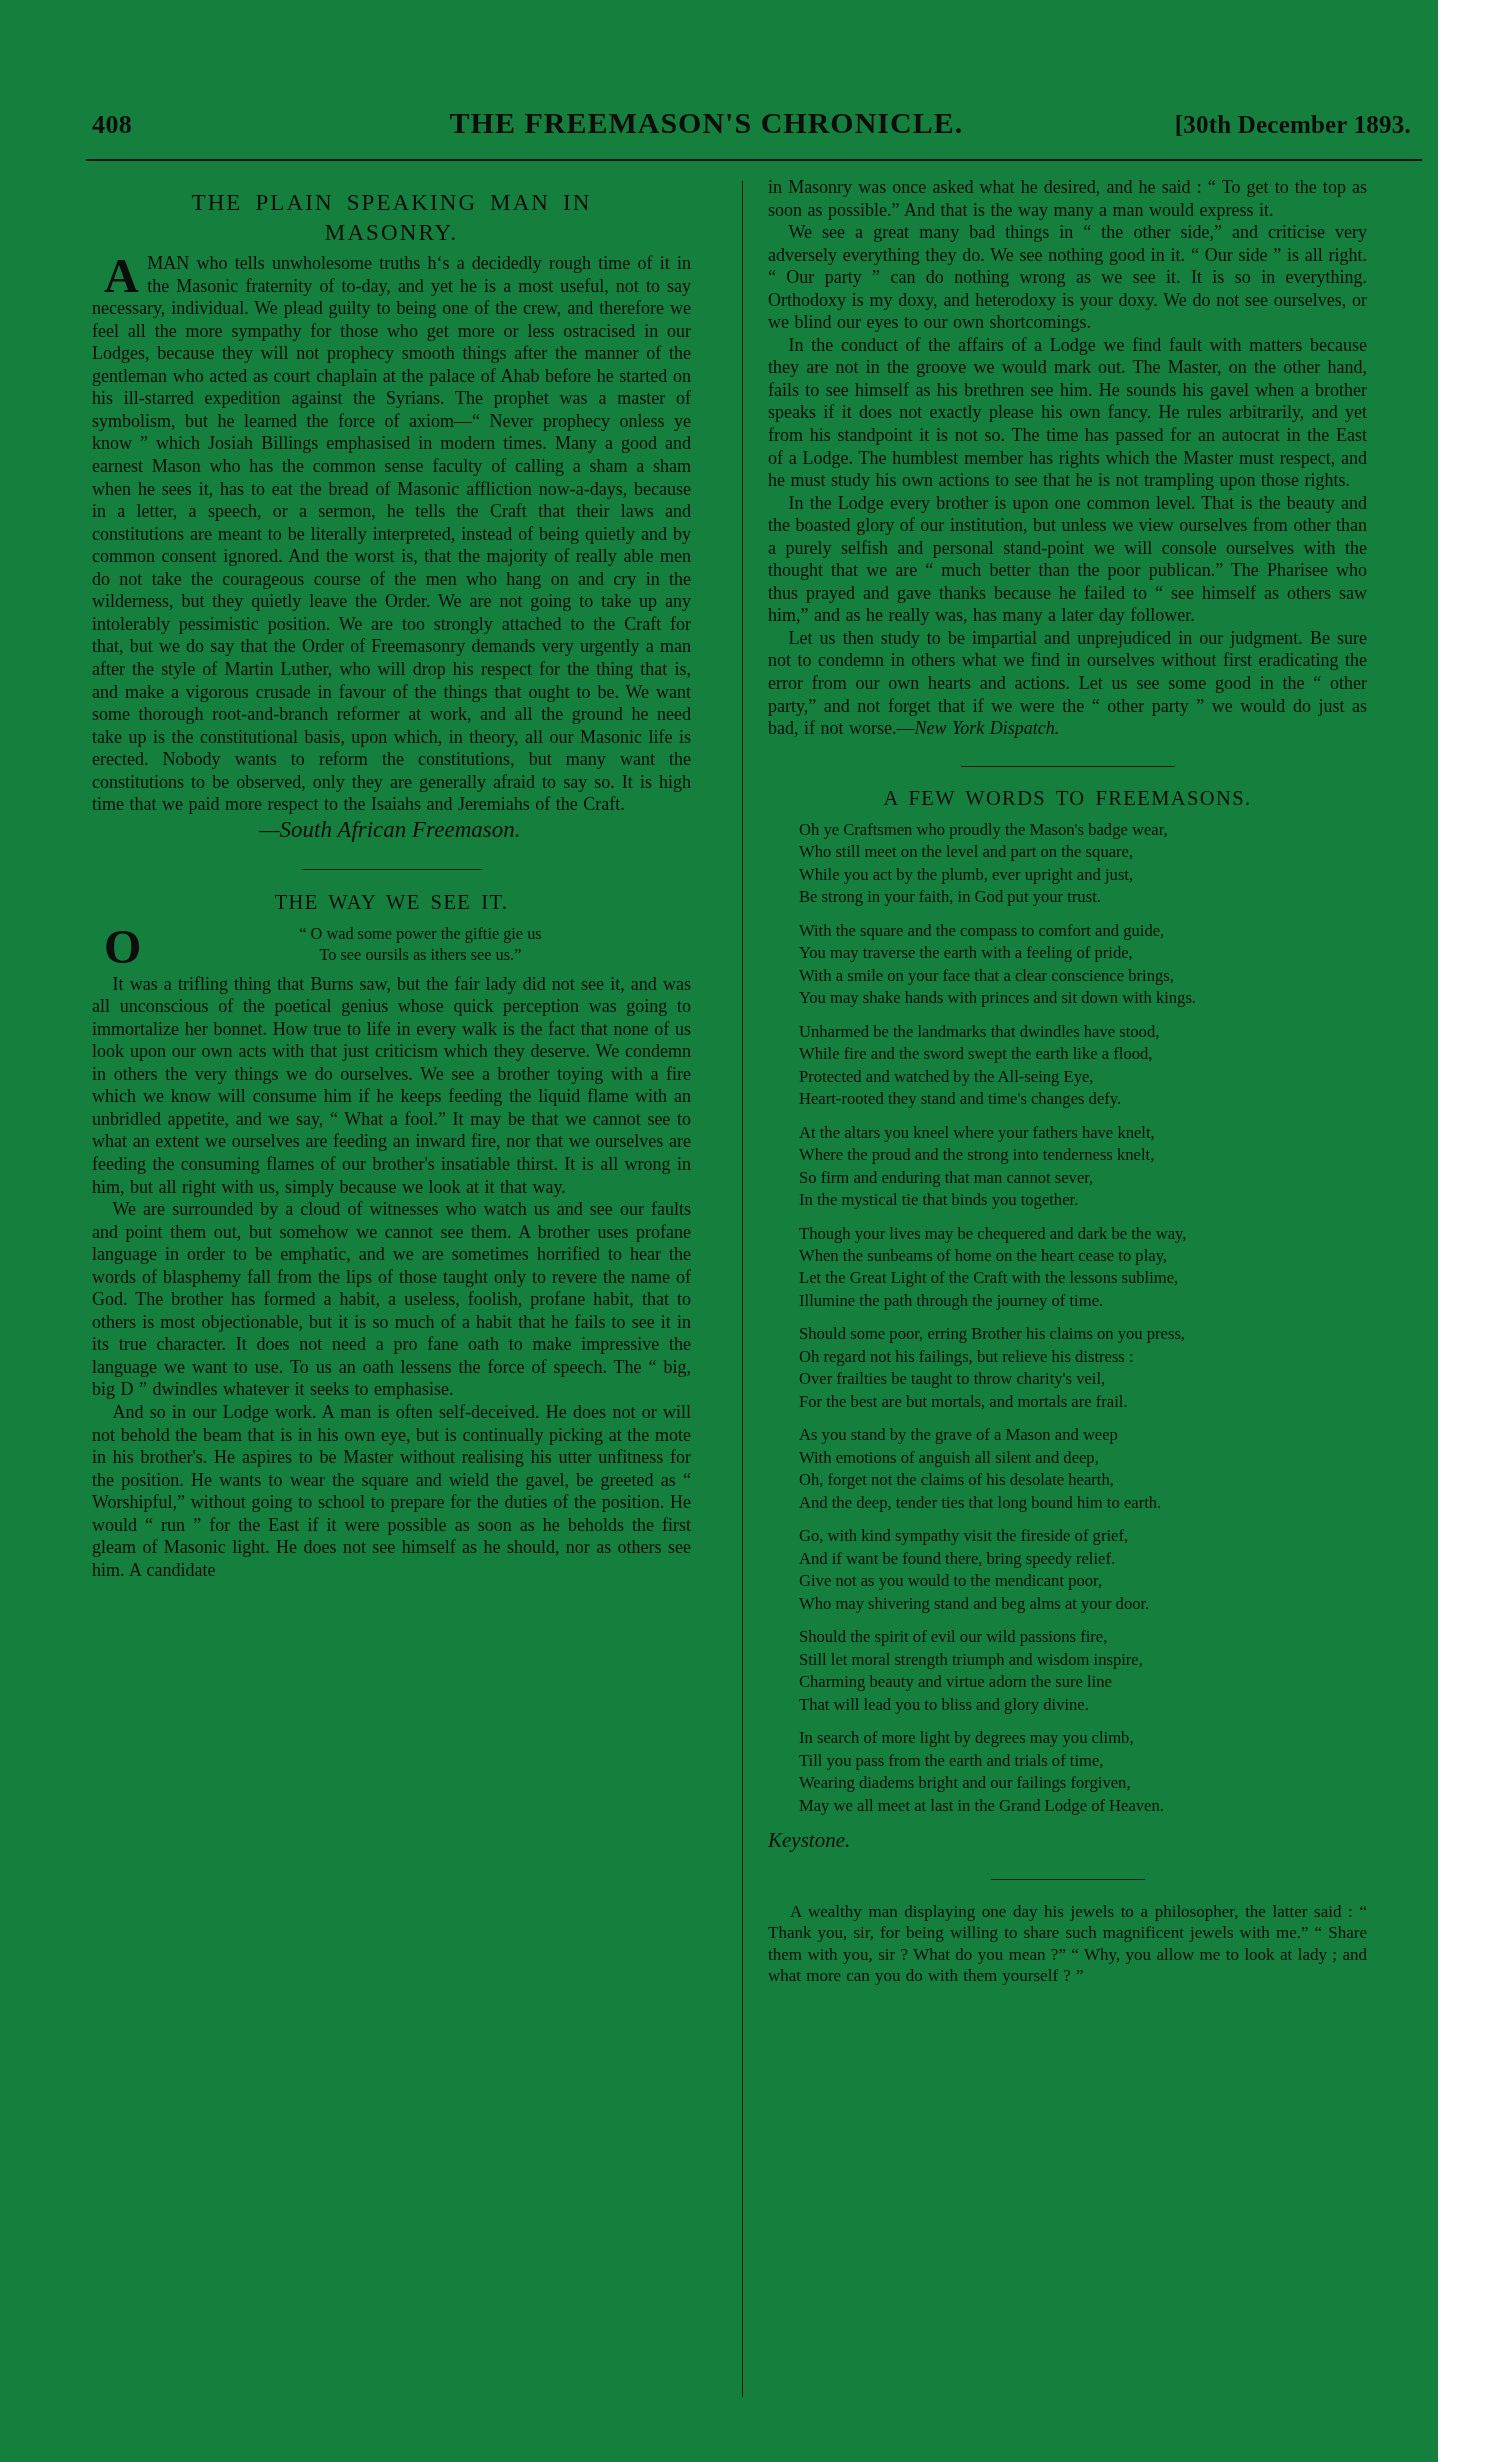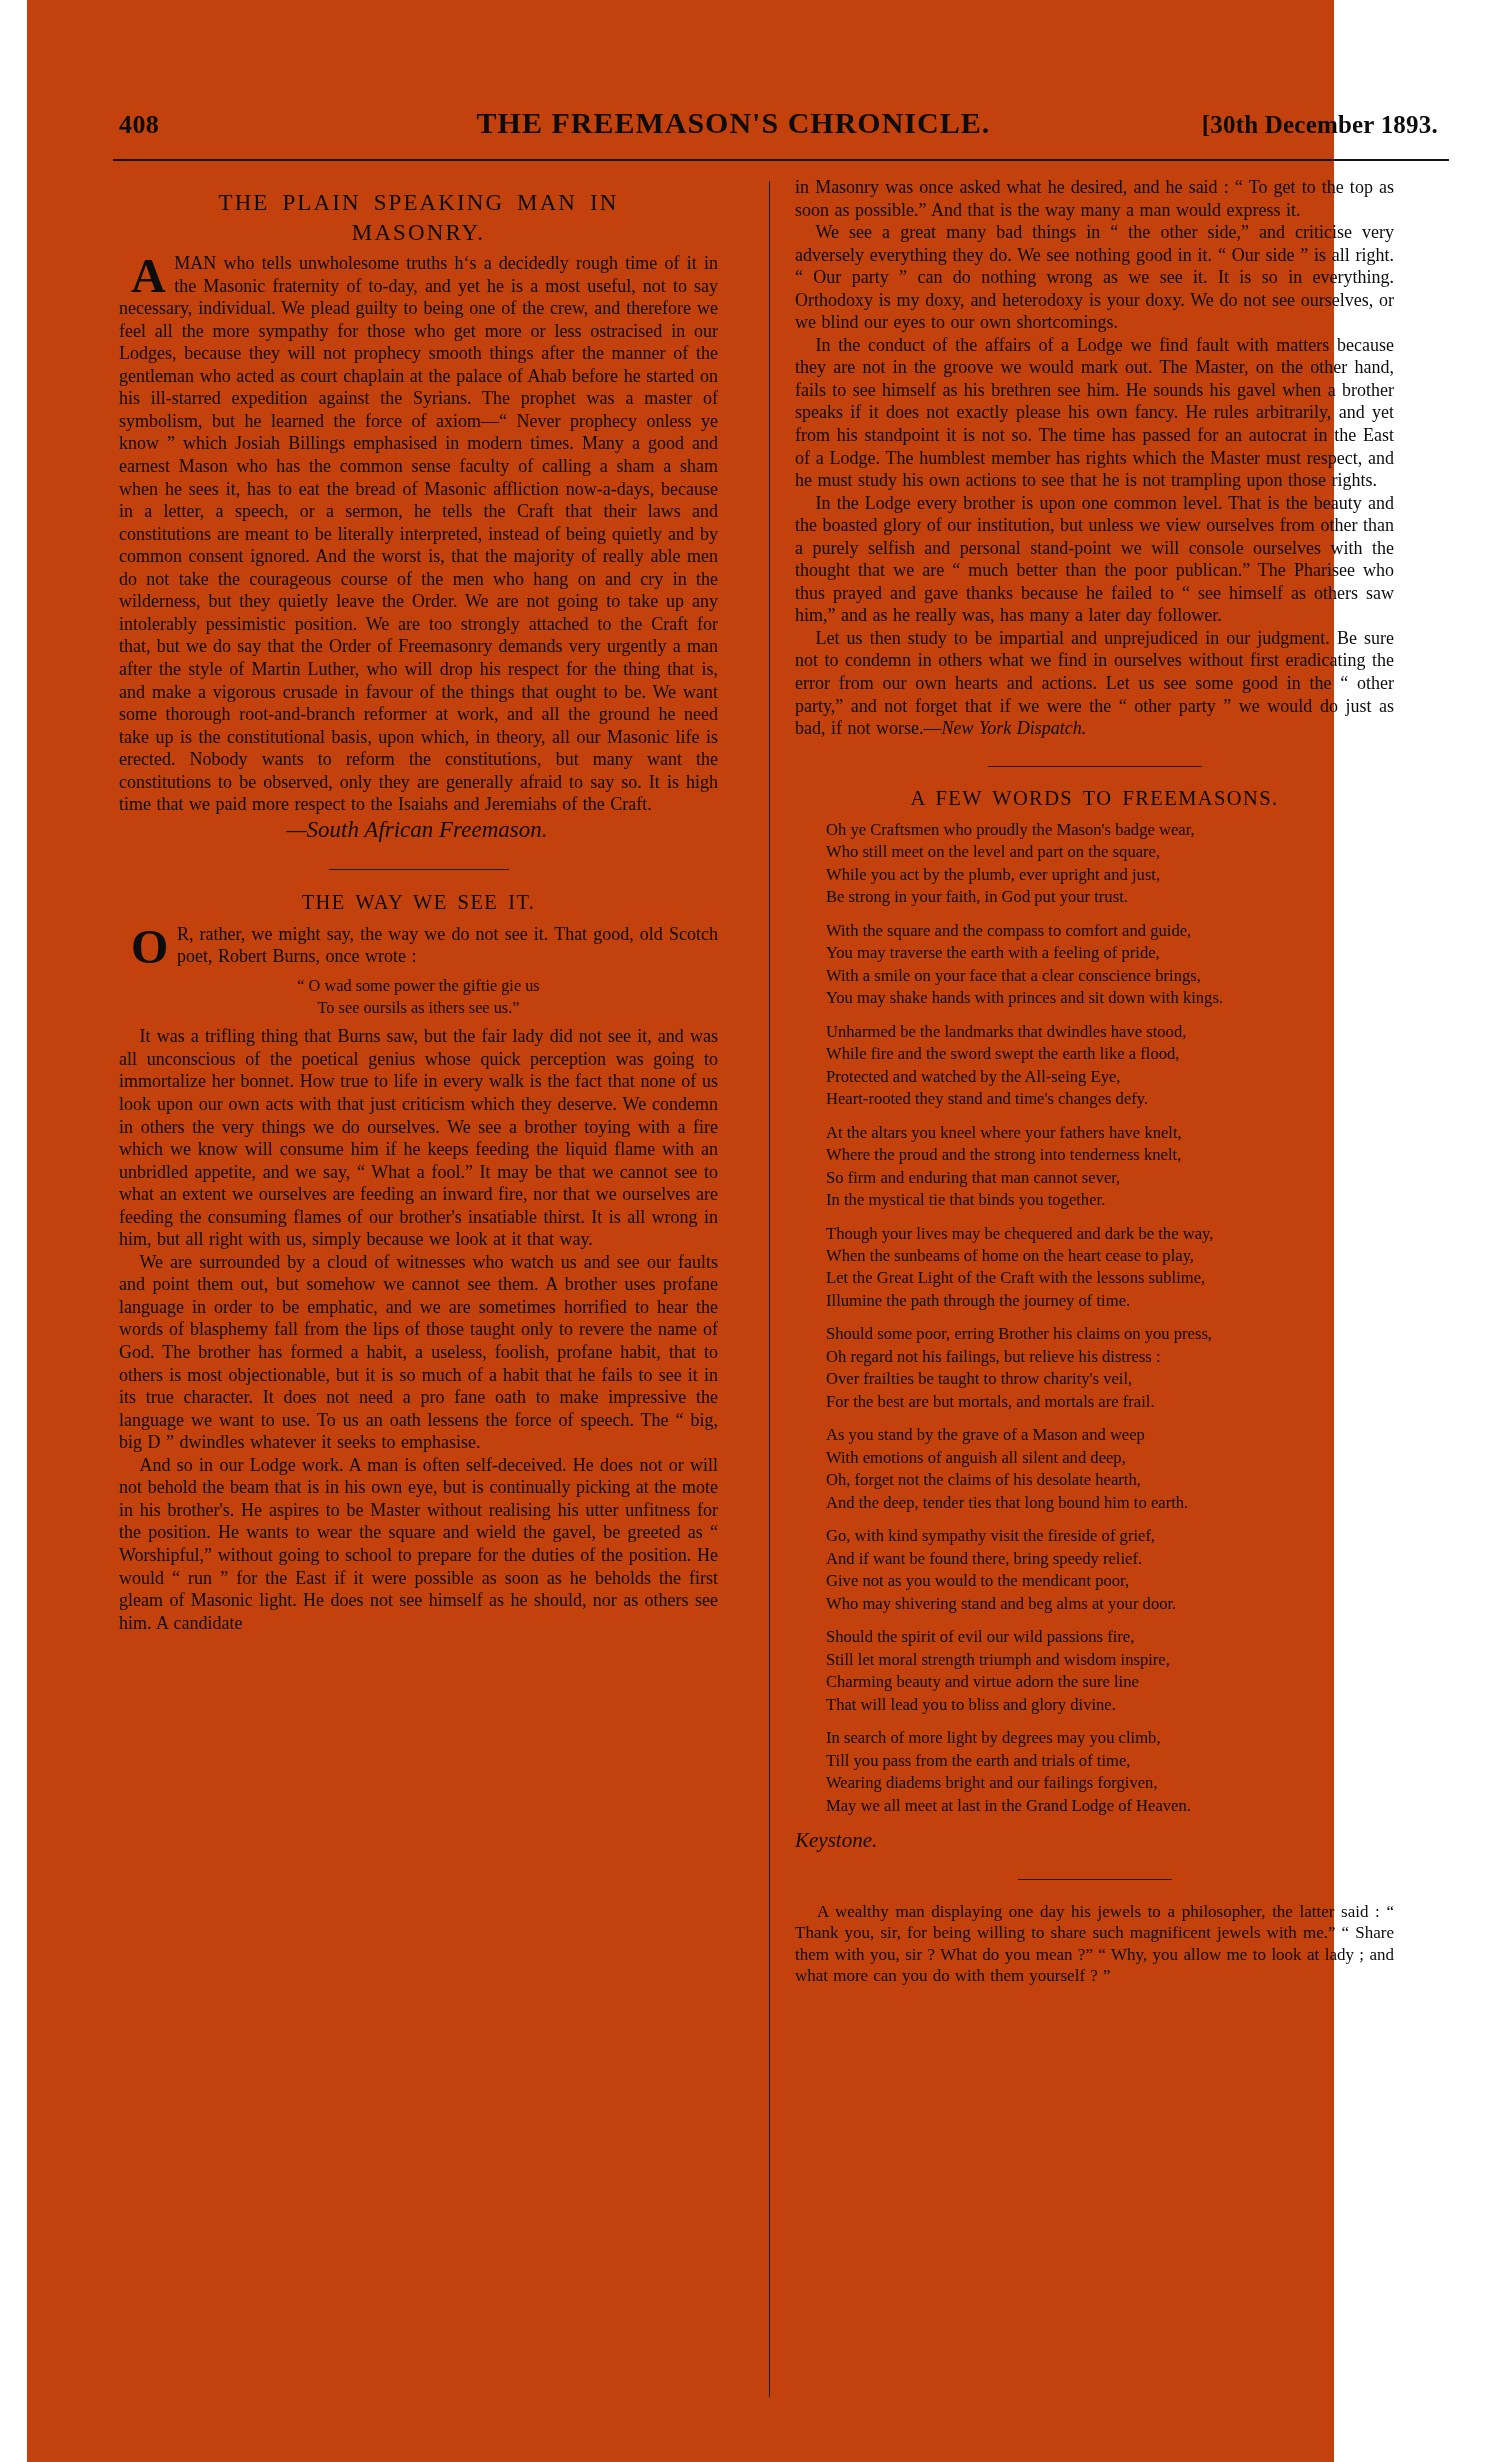--- a/index.html
+++ b/index.html
@@ -11,24 +11,23 @@
     width: 1507px;
     height: 2462px;
     font-family: "Liberation Serif", "DejaVu Serif", serif;
     color: #0d0d0d;
     position: relative;
     overflow: hidden;
   }
   .page {
     position: absolute;
     left: 0; top: 0;
-    width: 1307px;
+    width: 1438px;
     height: 2462px;
-    background: #c2410c;
-    margin-left: 27px;
+    background: #15803d;
   }
 
   
   .masthead {
     position: absolute;
     left: 92px;
     top: 106px;
     width: 1324px;
     height: 53px;
     display: flex;
@@ -218,21 +217,21 @@
         <span class="dropcap">A</span><span>MAN who tells unwholesome truths h‘s a decidedly rough time of it in the Masonic fraternity of to-day, and yet he is a most useful, not to say necessary, individual. We plead guilty to being one of the crew, and therefore we feel all the more sympathy for those who get more or less ostracised in our Lodges, because they will not prophecy smooth things after the manner of the gentleman who acted as court chaplain at the palace of Ahab before he started on his ill-starred expedition against the Syrians. The prophet was a master of symbolism, but he learned the force of axiom—“ Never prophecy onless ye know ” which Josiah Billings emphasised in modern times. Many a good and earnest Mason who has the common sense faculty of calling a sham a sham when he sees it, has to eat the bread of Masonic affliction now-a-days, because in a letter, a speech, or a sermon, he tells the Craft that their laws and constitutions are meant to be literally interpreted, instead of being quietly and by common consent ignored. And the worst is, that the majority of really able men do not take the courageous course of the men who hang on and cry in the wilderness, but they quietly leave the Order. We are not going to take up any intolerably pessimistic position. We are too strongly attached to the Craft for that, but we do say that the Order of Freemasonry demands very urgently a man after the style of Martin Luther, who will drop his respect for the thing that is, and make a vigorous crusade in favour of the things that ought to be. We want some thorough root-and-branch reformer at work, and all the ground he need take up is the constitutional basis, upon which, in theory, all our Masonic life is erected. Nobody wants to reform the constitutions, but many want the constitutions to be observed, only they are generally afraid to say so. It is high time that we paid more respect to the Isaiahs and Jeremiahs of the Craft.</span>
       </div>
 
       <p class="attrib">—South African Freemason.</p>
 
       <div class="rule-short"></div>
 
       <h3 class="sec-title">THE WAY WE SEE IT.</h3>
 
       <div class="dropcap-para">
-        <span class="dropcap">O</span><span>R, rather, we might say, the way we do not see it. That good, old Scotch poet, Robert Burns, once wrote :</span>
+        <span class="dropcap">O</span>
       </div>
 
       <div class="verse-quote">
         <span>“ O wad some power the giftie gie us</span><br>
         <span>To see oursils as ithers see us.”</span>
       </div>
 
       <p class="body indent">It was a trifling thing that Burns saw, but the fair lady did not see it, and was all unconscious of the poetical genius whose quick perception was going to immortalize her bonnet. How true to life in every walk is the fact that none of us look upon our own acts with that just criticism which they deserve. We condemn in others the very things we do ourselves. We see a brother toying with a fire which we know will consume him if he keeps feeding the liquid flame with an unbridled appetite, and we say, “ What a fool.” It may be that we cannot see to what an extent we ourselves are feeding an inward fire, nor that we ourselves are feeding the consuming flames of our brother's insatiable thirst. It is all wrong in him, but all right with us, simply because we look at it that way.</p>
       <p class="body indent">We are surrounded by a cloud of witnesses who watch us and see our faults and point them out, but somehow we cannot see them. A brother uses profane language in order to be emphatic, and we are sometimes horrified to hear the words of blasphemy fall from the lips of those taught only to revere the name of God. The brother has formed a habit, a useless, foolish, profane habit, that to others is most objectionable, but it is so much of a habit that he fails to see it in its true character. It does not need a pro fane oath to make impressive the language we want to use. To us an oath lessens the force of speech. The “ big, big D ” dwindles whatever it seeks to emphasise.</p>
       <p class="body indent">And so in our Lodge work. A man is often self-deceived. He does not or will not behold the beam that is in his own eye, but is continually picking at the mote in his brother's. He aspires to be Master without realising his utter unfitness for the position. He wants to wear the square and wield the gavel, be greeted as “ Worshipful,” without going to school to prepare for the duties of the position. He would “ run ” for the East if it were possible as soon as he beholds the first gleam of Masonic light. He does not see himself as he should, nor as others see him. A candidate</p>

